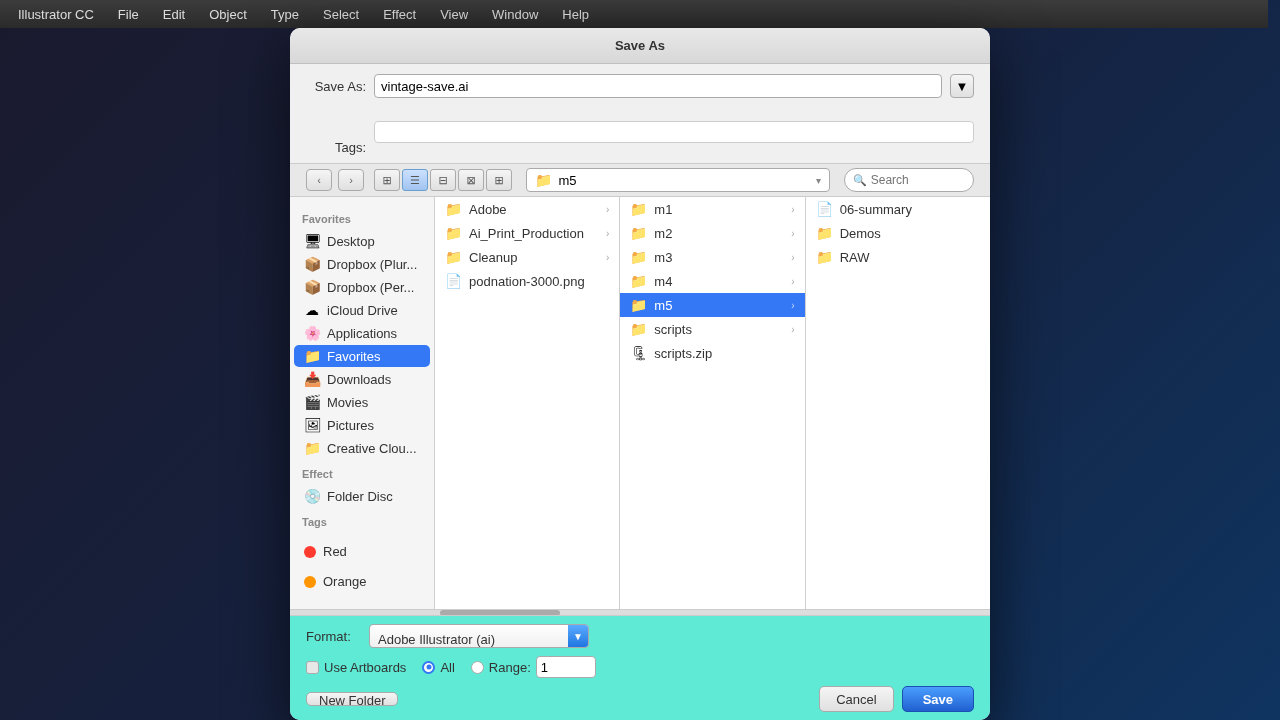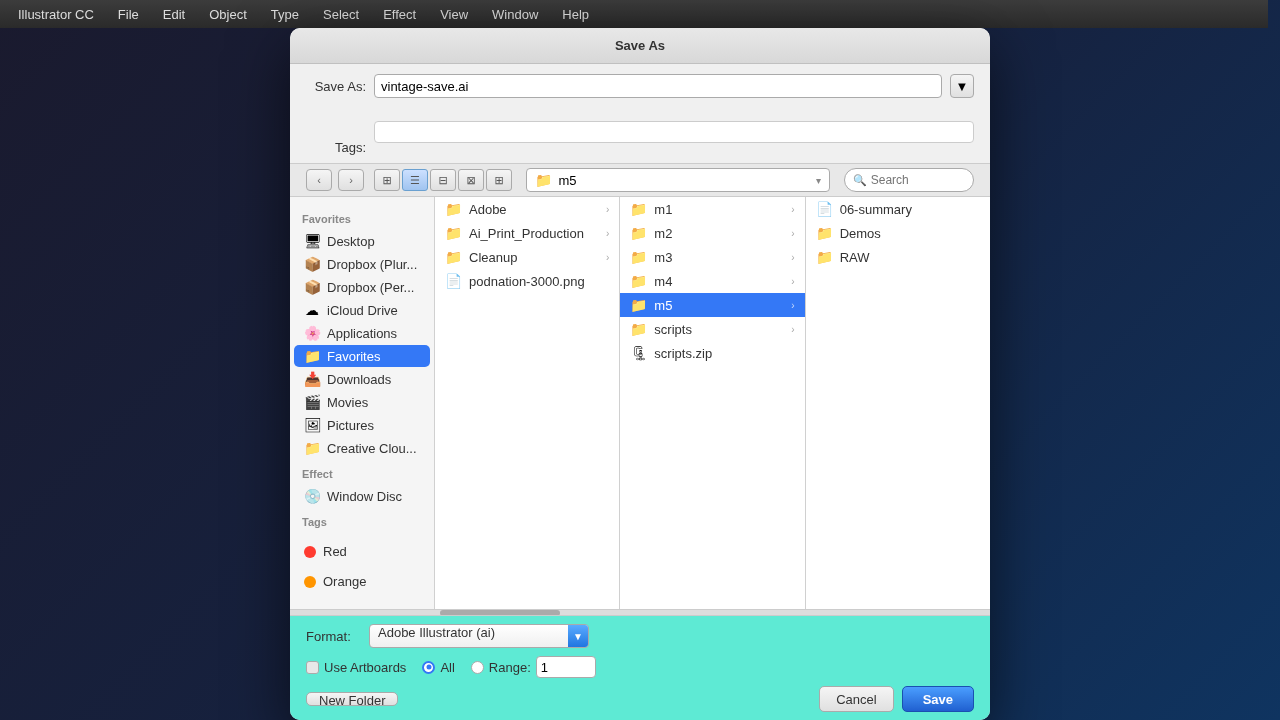--- a/index.html
+++ b/index.html
@@ -362,21 +362,21 @@
 
     .format-select {
       flex: 1;
       height: 24px;
       background: linear-gradient(to bottom, #fff, #f0f0f0);
       border: 1px solid #aaa;
       border-radius: 4px;
       padding: 0 8px;
       font-size: 13px;
       display: flex;
-      align-items: flex-start;
+      align-items: flex-end;
       justify-content: space-between;
       cursor: pointer;
       max-width: 220px;
     }
 
     .format-select-text {
       font-size: 13px;
       color: #333;
     }
 
@@ -663,21 +663,21 @@
           <span class="sidebar-item-label">Pictures</span>
         </div>
         <div class="sidebar-item">
           <span class="sidebar-icon">📁</span>
           <span class="sidebar-item-label">Creative Clou...</span>
         </div>
 
         <div class="sidebar-section-label">Effect</div>
         <div class="sidebar-item">
           <span class="sidebar-icon">💿</span>
-          <span class="sidebar-item-label">Window Disc</span>
+          <span class="sidebar-item-label">Folder Disc</span>
         </div>
 
         <div class="sidebar-section-label">Tags</div>
         <div class="tag-item">
           <div class="tag-dot" style="background:#ff3b30;"></div>
           <span class="sidebar-item-label">Red</span>
         </div>
         <div class="tag-item">
           <div class="tag-dot" style="background:#ff9500;"></div>
           <span class="sidebar-item-label">Orange</span>

